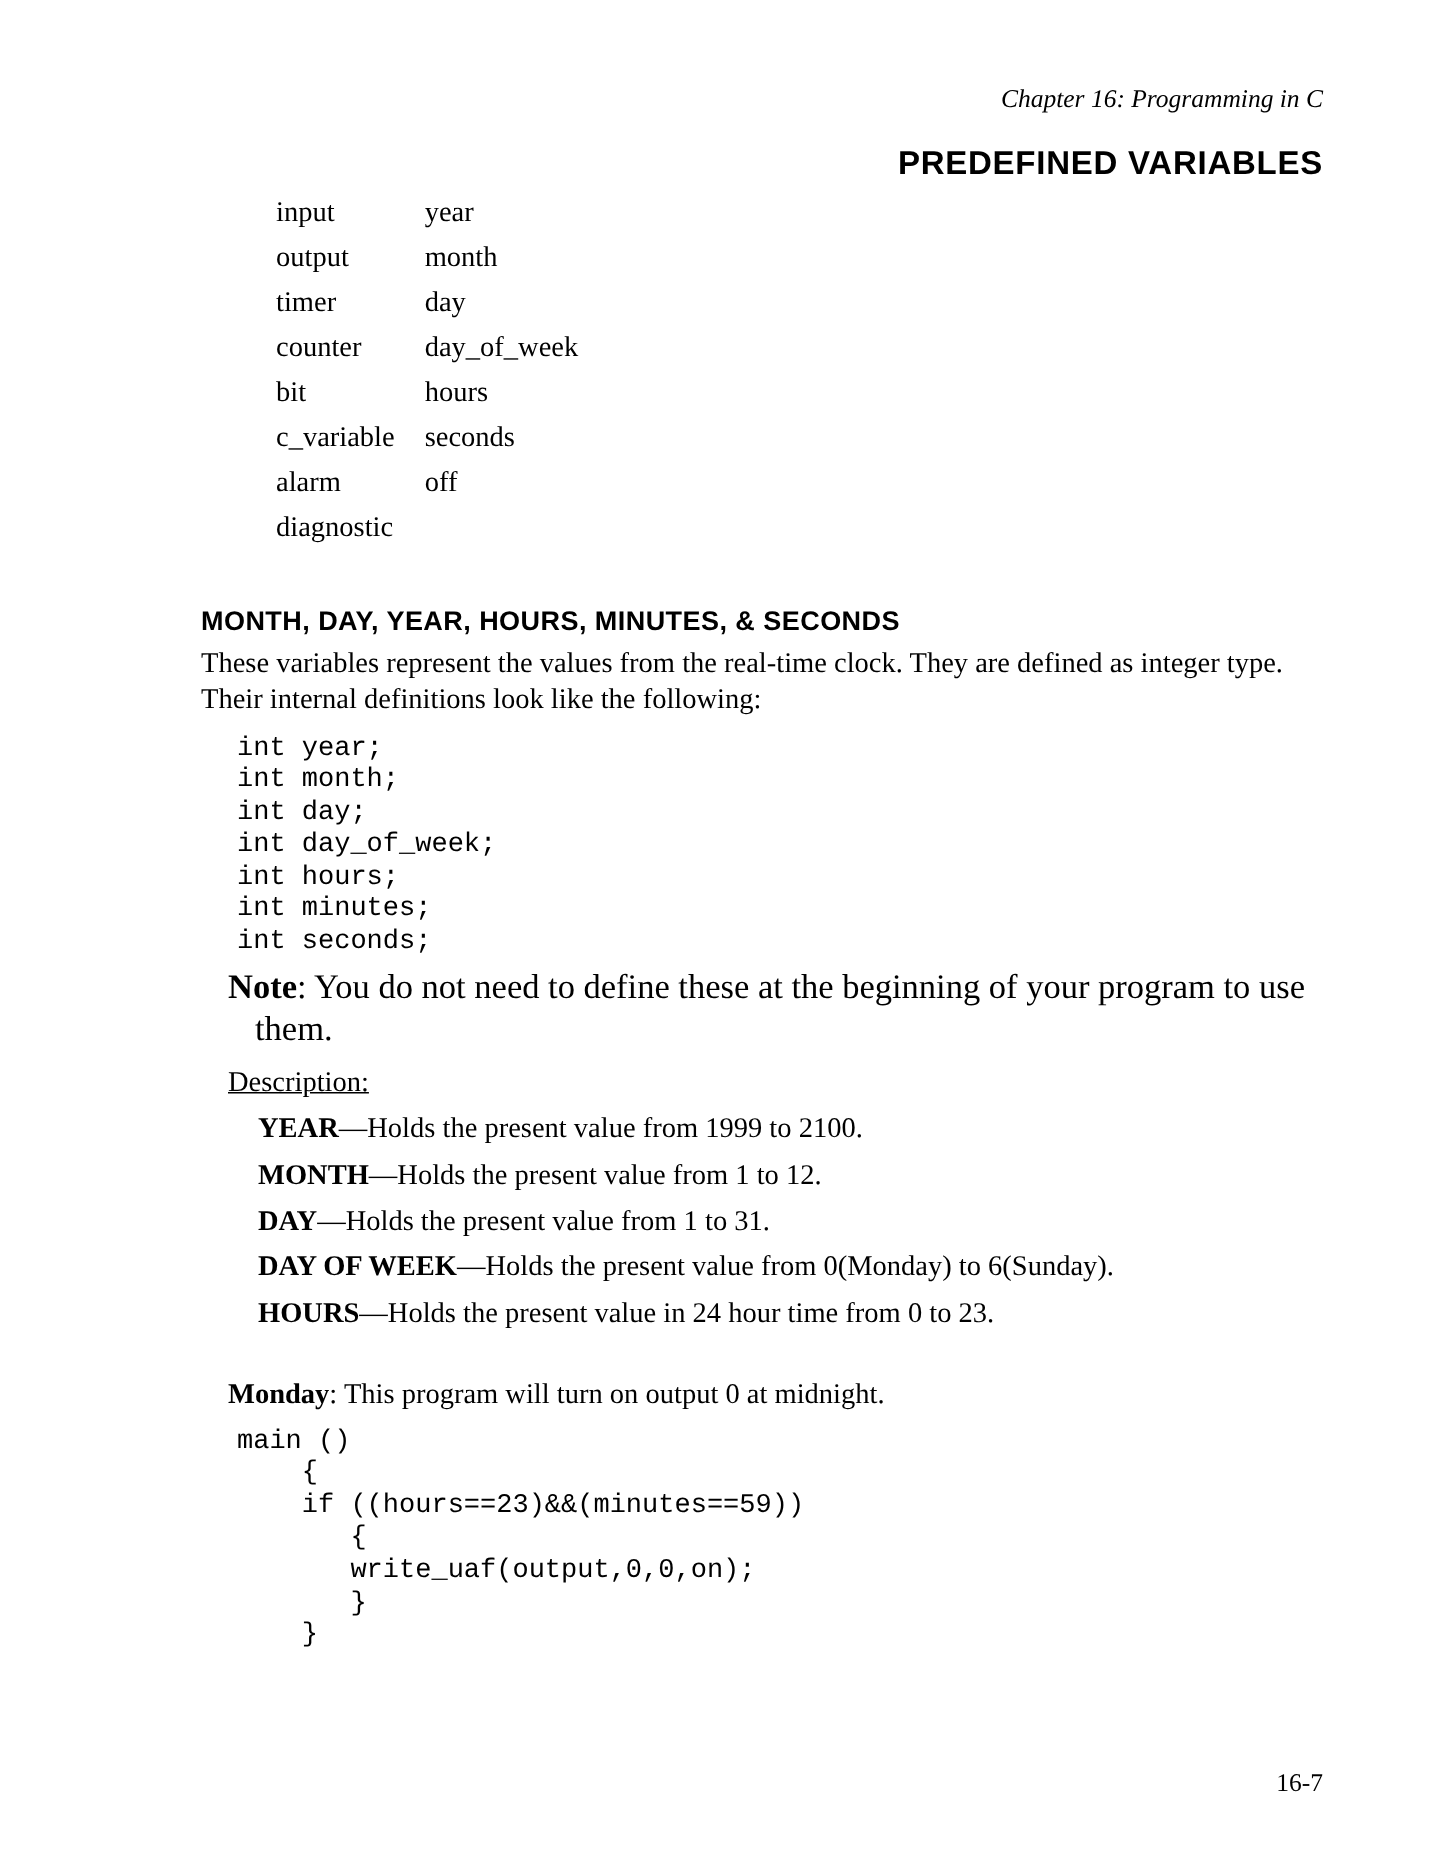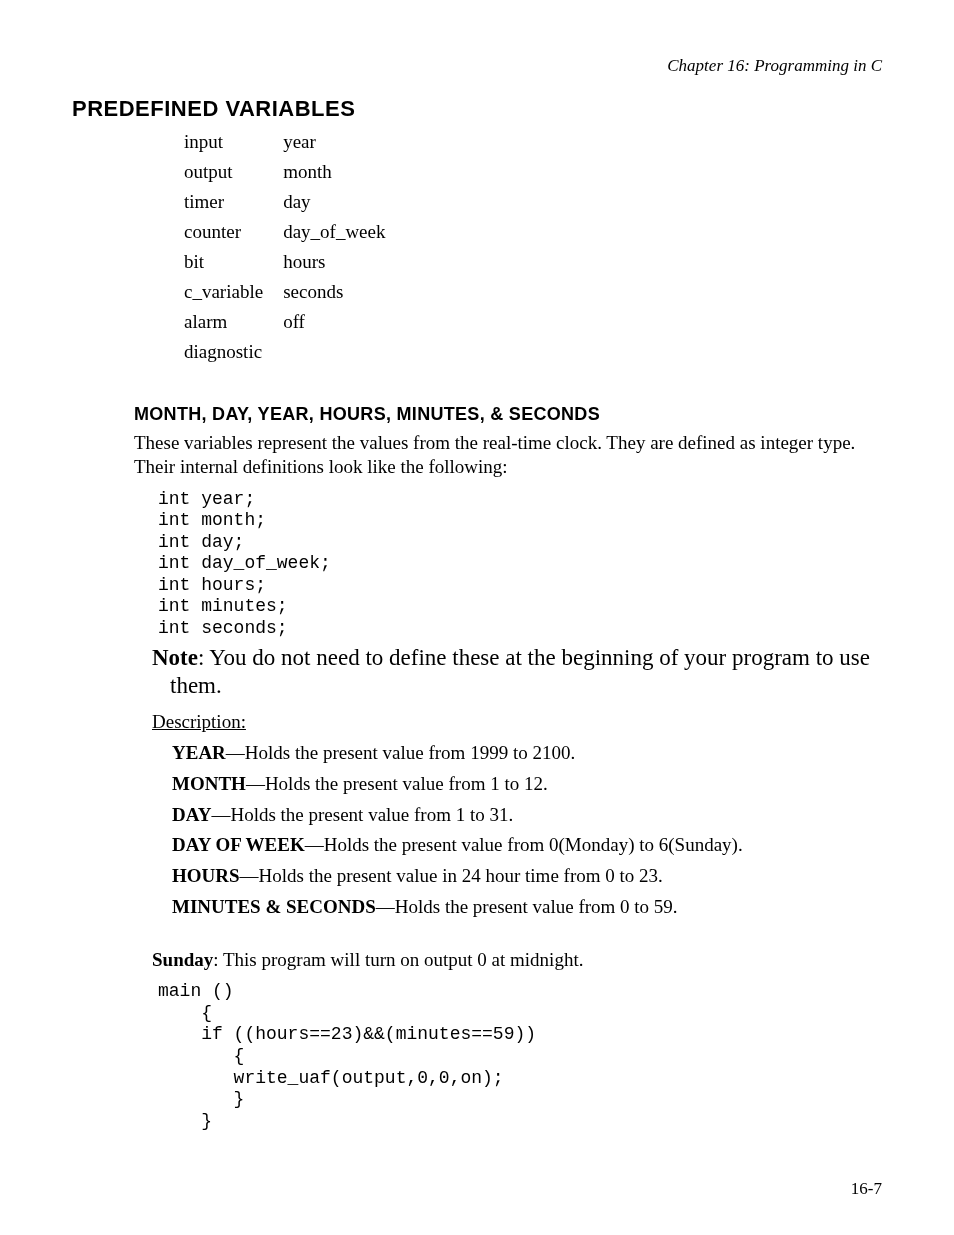--- a/index.html
+++ b/index.html
@@ -22,20 +22,21 @@
     font-style: italic;
     font-size: 17px;
     margin-bottom: 20px;
   }
   .h1 {
     font-family: "Trebuchet MS", "Arial", sans-serif;
     font-weight: bold;
     font-size: 22px;
     letter-spacing: 0.5px;
     margin-bottom: 4px;
+    text-align: right;
   }
   .intro {
     font-size: 19px;
     line-height: 1.25;
     margin-left: 62px;
     margin-right: 10px;
     margin-bottom: 14px;
   }
   .vartable {
     margin-left: 110px;
@@ -173,24 +174,23 @@
     <span class="cont">them.</span>
   </div>
 
   <div class="desc-head">Description:</div>
 
   <div class="desc-item"><span class="bold">YEAR</span><span>—Holds the present value from 1999 to 2100.</span></div>
   <div class="desc-item"><span class="bold">MONTH</span><span>—Holds the present value from 1 to 12.</span></div>
   <div class="desc-item"><span class="bold">DAY</span><span>—Holds the present value from 1 to 31.</span></div>
   <div class="desc-item"><span class="bold">DAY OF WEEK</span><span>—Holds the present value from 0(Monday) to 6(Sunday).</span></div>
   <div class="desc-item"><span class="bold">HOURS</span><span>—Holds the present value in  24 hour time from 0 to 23.</span></div>
-  <div class="desc-item"><span class="bold">MINUTES &amp; SECONDS</span><span>—Holds the present value from 0 to 59.</span></div>
 
   <div class="example">
-    <span class="bold">Sunday</span><span>: This program will turn on output 0 at midnight.</span>
+    <span class="bold">Monday</span><span>: This program will turn on output 0 at midnight.</span>
   </div>
 
   <div class="code">main ()
     {
     if ((hours==23)&amp;&amp;(minutes==59))
        {
        write_uaf(output,0,0,on);
        }
     }</div>
 

